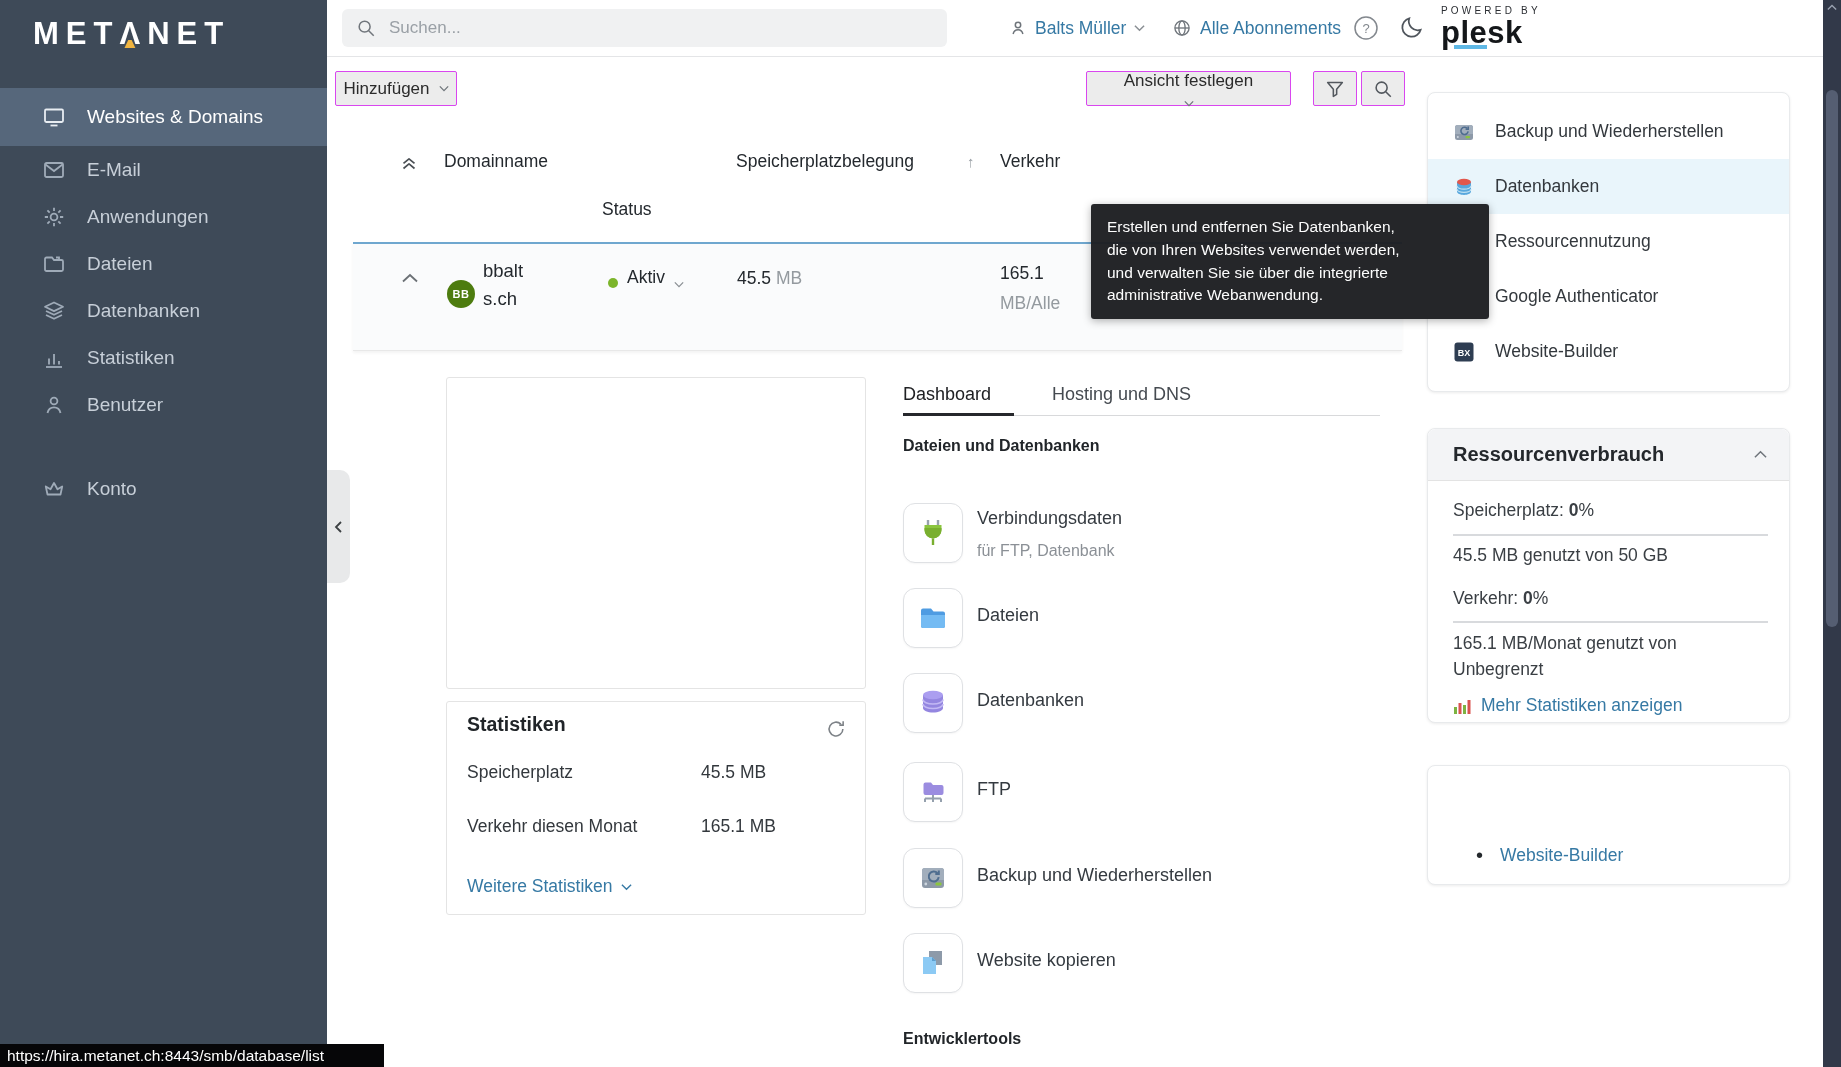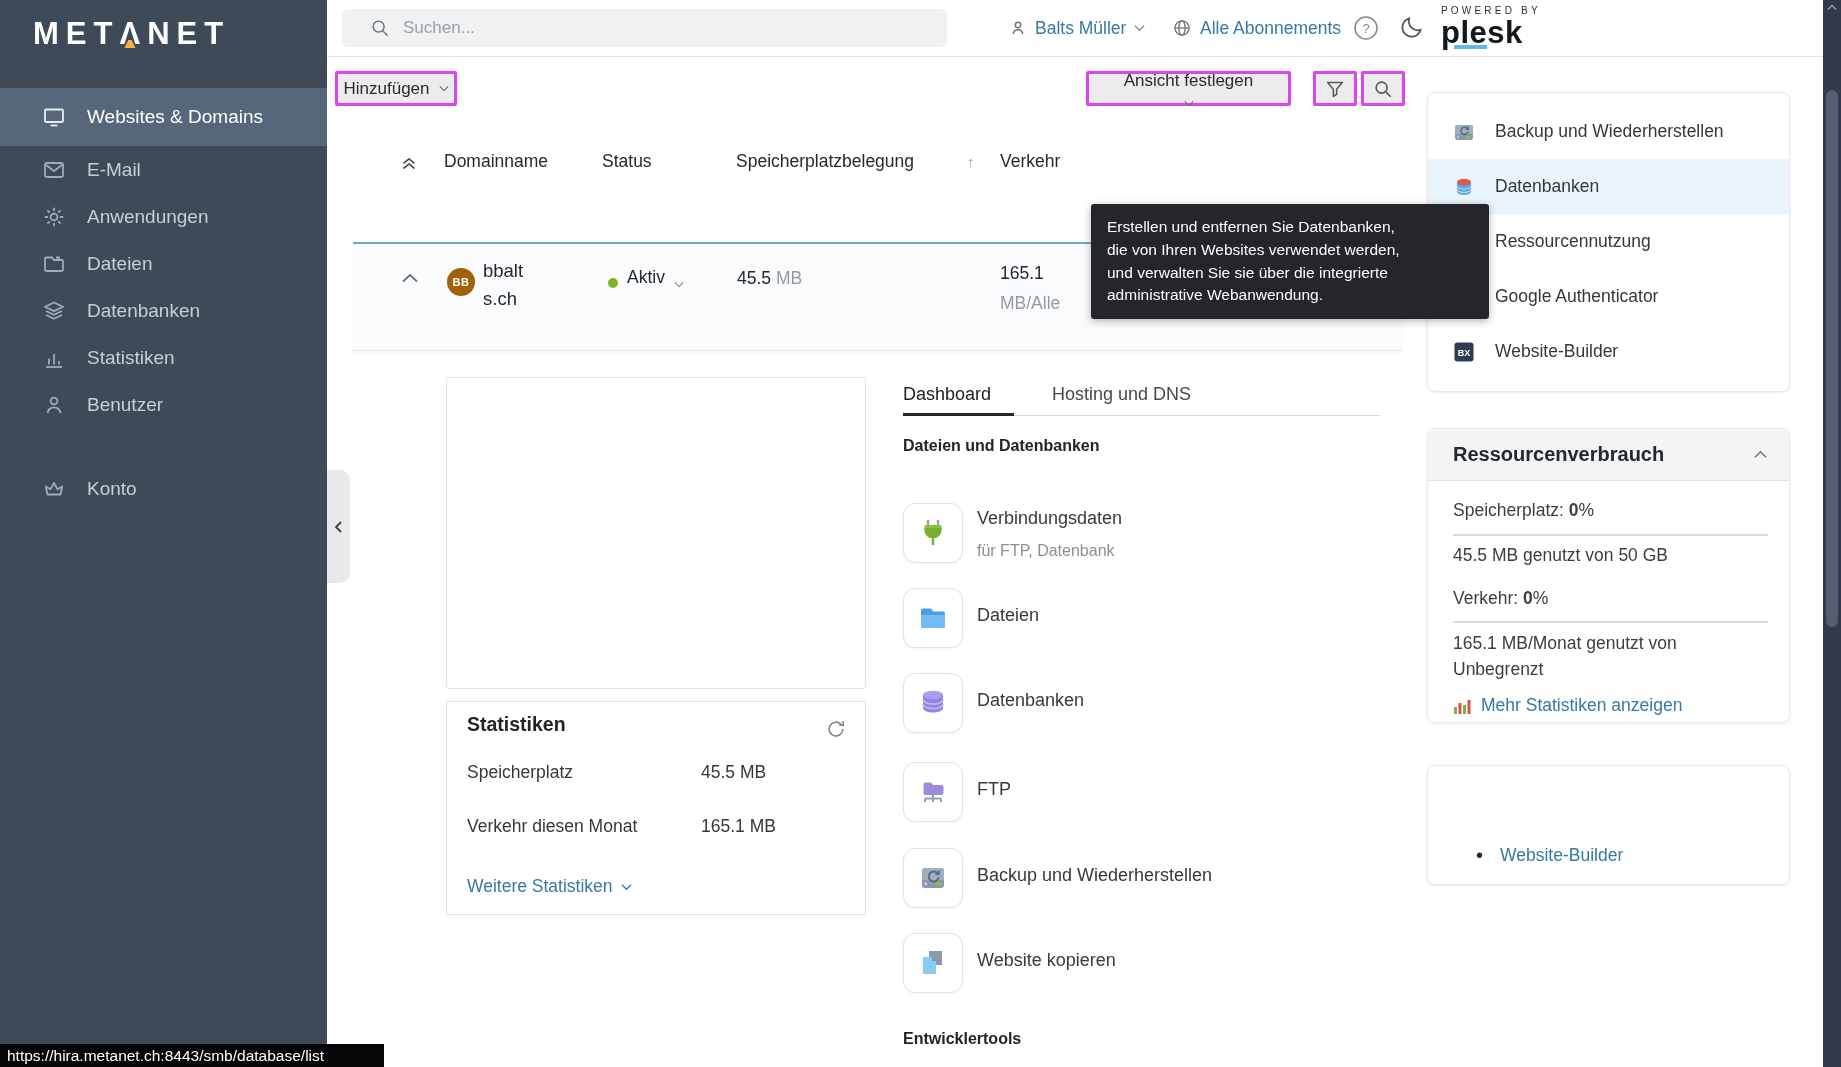--- a/index.html
+++ b/index.html
@@ -21,59 +21,59 @@
   .nav-item.active{height:58px;background:#56677B;color:#fff;}
   .nav-item.active .ic{color:#e8edf2;}
   .nav-group2{margin-top:37px;}
   #collapse-tab{position:absolute;left:327px;top:470px;width:23px;height:113px;background:#e8e9ea;
         border-radius:0 10px 10px 0;display:flex;align-items:center;justify-content:center;cursor:pointer;}
 
   
   #topbar{position:absolute;left:327px;top:0;right:18px;height:56px;background:#fff;
         border-bottom:1px solid #e4e5e7;}
   #search-box{position:absolute;left:15px;top:9px;width:605px;height:38px;background:#f0f1f2;
-        border-radius:6px;display:flex;align-items:center;padding-left:28px;gap:11px;box-sizing:border-box;}
+        border-radius:6px;display:flex;align-items:center;padding-left:14px;gap:11px;box-sizing:border-box;}
   #search-box input{border:none;background:transparent;outline:none;font-size:17px;color:#444;
         font-family:"Liberation Sans",sans-serif;width:480px;}
   #search-box input::placeholder{color:#9aa0a6;}
   .tb-link{position:absolute;top:0;height:56px;display:flex;align-items:center;gap:8px;
         color:#3679a4;font-size:17.5px;cursor:pointer;}
   #user-menu{left:682px;}
   #subs-link{left:845px;}
   .tb-icon{position:absolute;top:14px;color:#7d838a;cursor:pointer;}
   #help-icon{left:1025px;}
   #moon-icon{left:1072px;color:#4f555c;}
   #plesk-logo{position:absolute;left:1114px;top:5px;cursor:pointer;}
   #powered-by{font-size:10px;letter-spacing:3.2px;color:#2b2e33;}
   #plesk-word{position:relative;font-size:31px;color:#14171a;font-weight:600;letter-spacing:.5px;
         line-height:1;margin-top:1px;}
   #plesk-word .ul{position:absolute;left:13px;bottom:-1px;width:33px;height:4px;background:#5FB8E5;}
 
   
-  .btn{position:absolute;height:35px;background:#ececec;border:3px solid #d946ef;border-radius:2px;
+  .btn{position:absolute;height:35px;background:#ececec;border:1px solid #d946ef;border-radius:2px;
         display:flex;align-items:center;justify-content:center;gap:9px;font-size:17px;color:#2b2b2b;
         cursor:pointer;box-sizing:border-box;}
   #btn-add{left:335px;top:71px;width:122px;}
   #btn-view{left:1086px;top:71px;width:205px;flex-direction:column;}
   #btn-filter{left:1313px;top:71px;width:44px;color:#53585e;}
   #btn-search2{left:1361px;top:71px;width:44px;color:#53585e;}
   .chev{color:#8a8f94;}
 
   
   .th{position:absolute;top:151px;font-size:17.5px;color:#24292e;}
   #collapse-all{position:absolute;left:398px;top:152px;color:#4a4f54;cursor:pointer;}
-  #th-domain{left:444px;} #th-status{left:602px;} #th-disk{left:736px;cursor:pointer;} #th-traffic{left:1000px;}
+  #th-domain{left:444px;} #th-status{left:602px;margin-top:48px;} #th-disk{left:736px;cursor:pointer;} #th-traffic{left:1000px;}
   #sort-asc{position:absolute;left:967px;top:153px;font-size:15px;color:#9aa0a6;}
 
   
   #domain-row{position:absolute;left:353px;top:242px;width:1049px;height:106px;background:#fafbfc;
         border-top:2px solid #6fa7cf;border-bottom:1px solid #e8e8e8;box-shadow:0 2px 3px rgba(0,0,0,.05);}
   #row-collapse{position:absolute;left:47px;top:27px;color:#6b7075;cursor:pointer;}
-  #row-avatar{position:absolute;left:94px;top:24px;width:28px;height:28px;border-radius:50%;
-        background:#a16207;color:#fff;font-size:11px;font-weight:bold;letter-spacing:.5px;
+  #row-avatar{position:absolute;left:94px;top:36px;width:28px;height:28px;border-radius:50%;
+        background:#4d7c0f;color:#fff;font-size:11px;font-weight:bold;letter-spacing:.5px;
         display:flex;align-items:center;justify-content:center;}
   #row-domain{position:absolute;left:130px;top:13px;width:54px;font-size:18.5px;line-height:1.5;
         color:#24292e;word-break:break-all;cursor:pointer;}
   #row-status{position:absolute;left:255px;top:23px;display:flex;align-items:flex-end;gap:9px;
         font-size:17.5px;color:#24292e;cursor:pointer;}
   #status-dot{width:10px;height:10px;border-radius:50%;background:#7cb52b;}
   #row-disk{position:absolute;left:384px;top:24px;font-size:17.5px;}
   #row-traffic{position:absolute;left:647px;top:15px;width:92px;font-size:17.5px;line-height:1.7;}
   .unit{color:#949a9f;}
 

